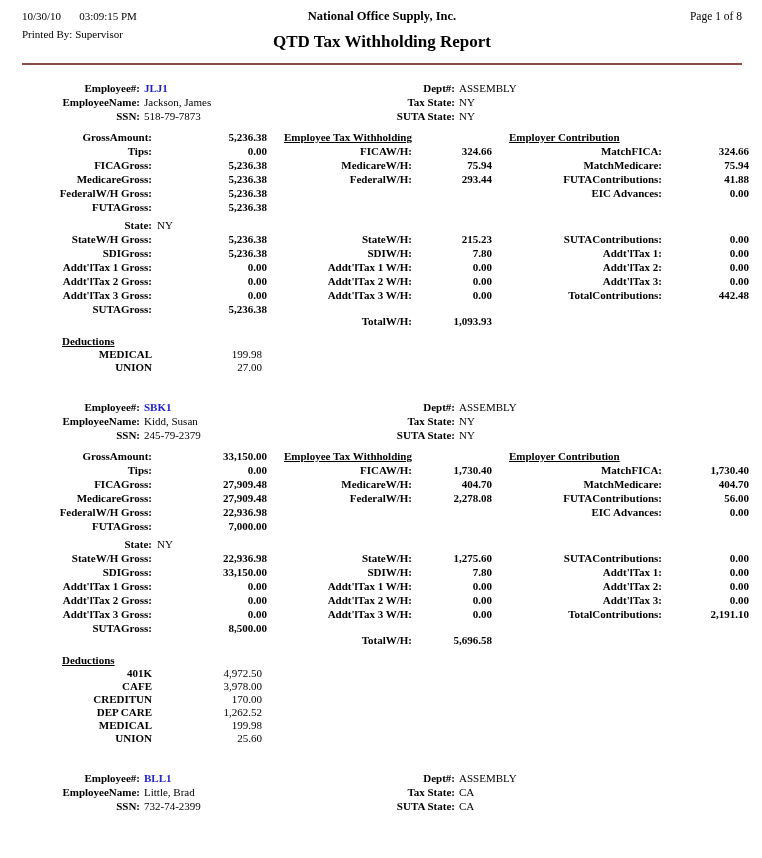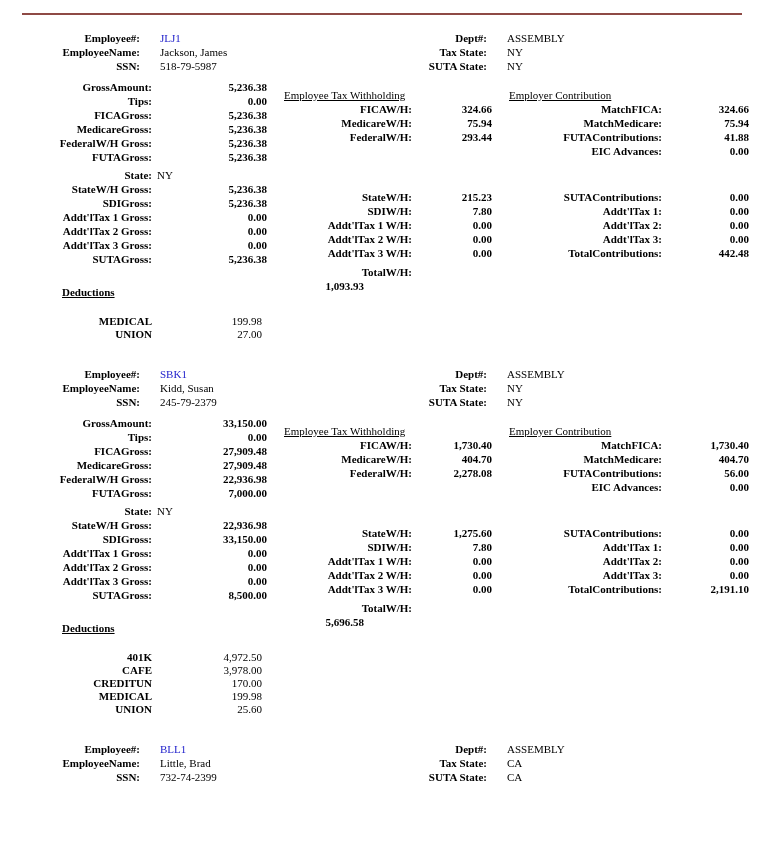--- a/index.html
+++ b/index.html
@@ -17,73 +17,88 @@
   .hdr-center{ flex:1; text-align:center; font-weight:bold; font-size:12.5px; }
   .hdr-right { width:215px; text-align:right; font-size:11.5px; }
   .hdr-row2 { position:relative; height:34px; margin-top:1px; }
   .printed-by { position:absolute; left:0; top:3px; white-space:nowrap; }
   .report-title { text-align:center; font-weight:bold; font-size:17px; padding-top:7px; }
   .rule { height:2px; margin-top:4px; }
 
   
   .emp { margin-top:26px; }
   .emp.first { margin-top:16px; }
-  .eh-row { display:flex; line-height:14px; white-space:nowrap;gap:16px; }
+  .eh-row { display:flex; line-height:14px; white-space:nowrap; }
   .ehl  { width:118px; text-align:right; font-weight:bold; }
   .ehv1 { width:172px; padding-left:4px; }
   .ehl2 { width:143px; text-align:right; font-weight:bold; }
   .ehv2 { padding-left:4px; }
-  .emp-id { font-weight:normal; }
+  .emp-id { font-weight:bold; }
 
   
   .cols { display:flex; margin-top:7px; }
   .r { display:flex; height:14px; line-height:14px; white-space:nowrap; }
   .l { text-align:right; font-weight:bold; }
   .v { text-align:right;font-weight:bold; }
   .vl { padding-left:5px; }
   .c1 .l { width:130px; } .c1 .v { width:115px; }
   .c2 { margin-left:17px; } .c2 .l { width:128px; } .c2 .v { width:80px; }
   .c3 { margin-left:17px; } .c3 .l { width:153px; } .c3 .v { width:87px; }
-  .sec-hdr { font-weight:normal; text-decoration:underline; height:14px; line-height:14px;margin-top:8px; }
+  .sec-hdr { font-weight:bold; text-decoration:underline; height:14px; line-height:14px; }
   .gap { margin-top:4px; }
   .sp-c2 { height:46px; }
   .sp-c3 { height:32px; }
-  .total-row { margin-top:5px;flex-direction:column; }
+  .total-row { margin-top:12px; }
 
   
   .ded { margin-top:6px; }
   .ded-hdr { font-weight:bold; text-decoration:underline; line-height:14px;margin-left:40px; }
-  .ded-rows { margin-top:16px; }
+  .ded-rows { margin-top:0; }
   .ded-row { display:flex; line-height:13px; white-space:nowrap; }
   .ded-name { width:130px; text-align:right; font-weight:bold; }
   .ded-val  { width:110px; text-align:right; }
 </style>
 </head>
 <body>
 
 <div class="page">
 
+  <div class="hdr-row1">
+    <div class="hdr-left">
+      <span>10/30/10</span>
+      <span>03:09:15 PM</span>
+    </div>
+    <div class="hdr-center">National Office Supply, Inc.</div>
+    <div class="hdr-right">Page 1 of 8</div>
+  </div>
+  <div class="hdr-row2">
+    <div class="printed-by">
+      <span>Printed By:</span>
+      <span>Supervisor</span>
+    </div>
+    <div class="report-title">QTD Tax Withholding Report</div>
+  </div>
   <div class="rule" style="background: rgb(142, 74, 69);"></div>
 
   <section class="emp first">
     <div class="eh-row">
       <span class="ehl">Employee#:</span>
       <span class="ehv1 emp-id" style="color: rgb(34, 34, 204);">JLJ1</span>
       <span class="ehl2">Dept#:</span>
       <span class="ehv2">ASSEMBLY</span>
     </div>
     <div class="eh-row">
       <span class="ehl">EmployeeName:</span>
       <span class="ehv1">Jackson, James</span>
       <span class="ehl2">Tax State:</span>
       <span class="ehv2">NY</span>
     </div>
     <div class="eh-row">
       <span class="ehl">SSN:</span>
-      <span class="ehv1">518-79-5987</span>
+      <span class="ehv1">518-79-7873</span>
       <span class="ehl2">SUTA State:</span>
       <span class="ehv2">NY</span>
     </div>
 
     <div class="cols">
       <div class="c1">
         <div class="r">
             <span class="l">GrossAmount:</span>
             <span class="v">5,236.38</span>
           </div>
@@ -399,20 +414,24 @@
           </div>
         <div class="ded-row">
             <span class="ded-name">CAFE</span>
             <span class="ded-val">3,978.00</span>
           </div>
         <div class="ded-row">
             <span class="ded-name">CREDITUN</span>
             <span class="ded-val">170.00</span>
           </div>
         <div class="ded-row">
+            <span class="ded-name">DEP CARE</span>
+            <span class="ded-val">1,262.52</span>
+          </div>
+        <div class="ded-row">
             <span class="ded-name">MEDICAL</span>
             <span class="ded-val">199.98</span>
           </div>
         <div class="ded-row">
             <span class="ded-name">UNION</span>
             <span class="ded-val">25.60</span>
           </div>
       </div>
     </div>
   </section>

